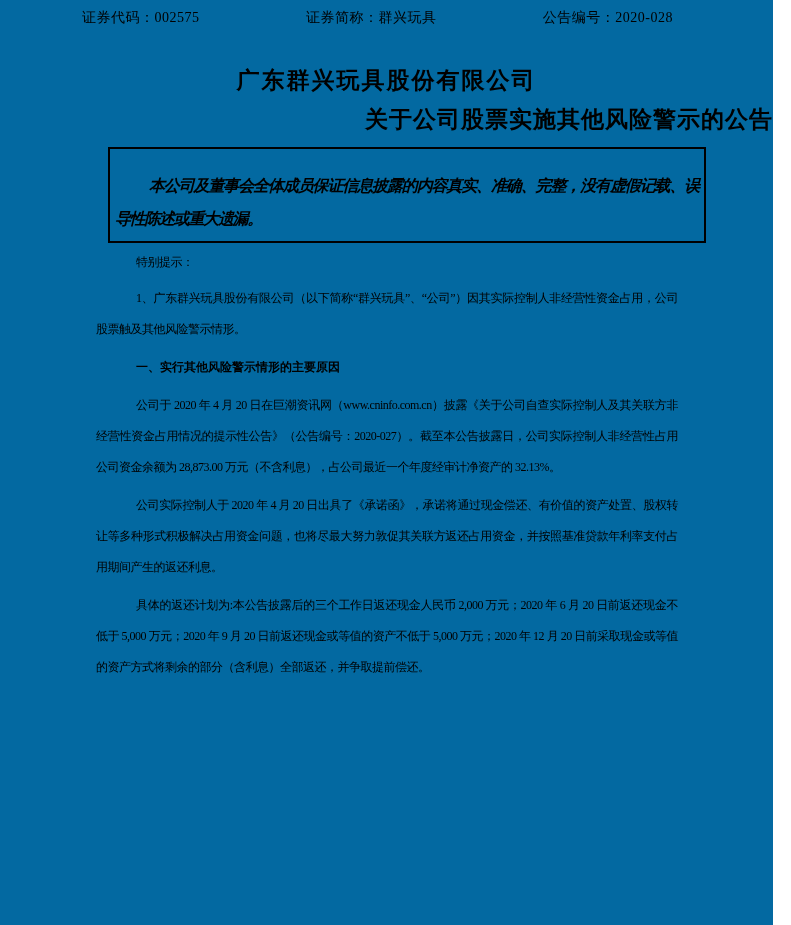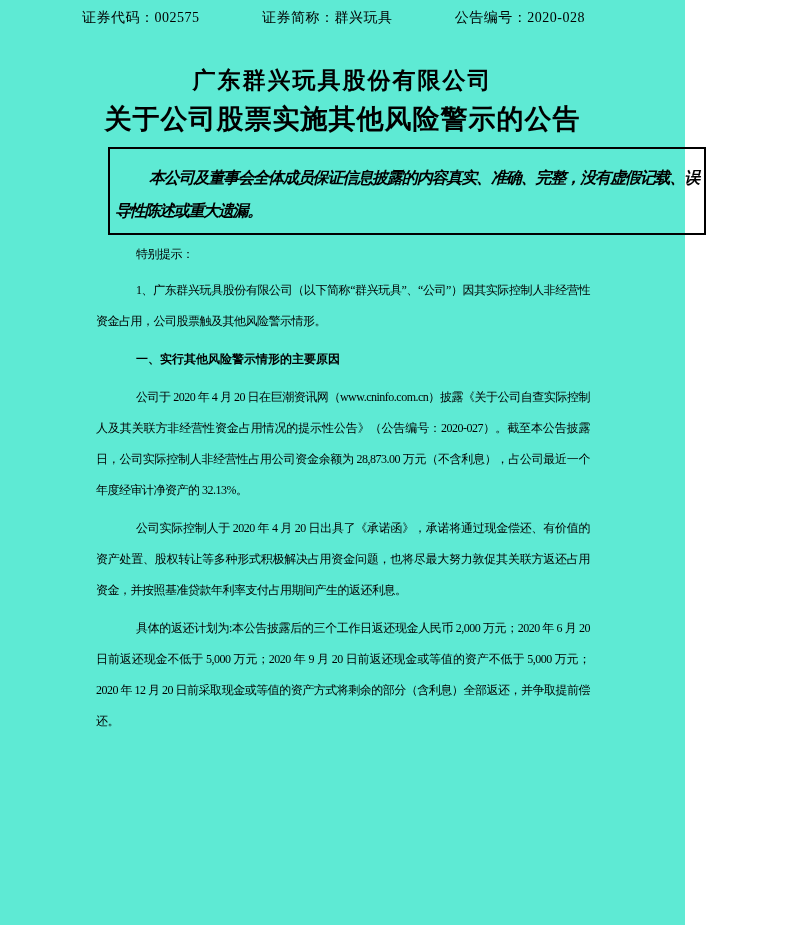--- a/index.html
+++ b/index.html
@@ -6,23 +6,23 @@
   body {
     width: 791px;
     height: 925px;
     background: #ffffff;
     color: #000000;
     font-family: "Liberation Serif", "DejaVu Serif", serif;
     overflow: hidden;
   }
   .page {
     position: relative;
-    width: 685px;
+    width: 773px;
     height: 925px;
-    background: #5eead4;
+    background: #0369a1;
   }
 
   
   .doc-header {
     display: flex;
     justify-content: space-between;
     padding: 9px 100px 0 82px;
     font-size: 14px;
     line-height: 18px;
     white-space: nowrap;
@@ -34,35 +34,35 @@
     margin: 38px 0 0 0;
     text-align: center;
     font-family: "Liberation Sans", "DejaVu Sans", sans-serif;
     font-size: 23px;
     font-weight: bold;
     line-height: 30px;
     letter-spacing: 2px;
   }
   .subtitle {
     margin: 9px 0 0 0;
-    text-align: center;
+    text-align: right;
     font-family: "Liberation Sans", "DejaVu Sans", sans-serif;
-    font-size: 27px;
+    font-size: 23px;
     font-weight: bold;
     line-height: 30px;
     letter-spacing: 1px;
   }
 
   
   .notice-box {
     box-sizing: border-box;
     width: 598px;
     margin: 13px 0 0 108px;
     border: 2px solid #000000;
-    padding: 12px 5px 6px 5px;
+    padding: 20px 5px 6px 5px;
   }
   .notice-box p {
     margin: 0;
     font-size: 16px;
     font-weight: bold;
     font-style: italic;
     letter-spacing: -1.3px;
     line-height: 33px;
     text-indent: 34px;
     text-align: justify;

